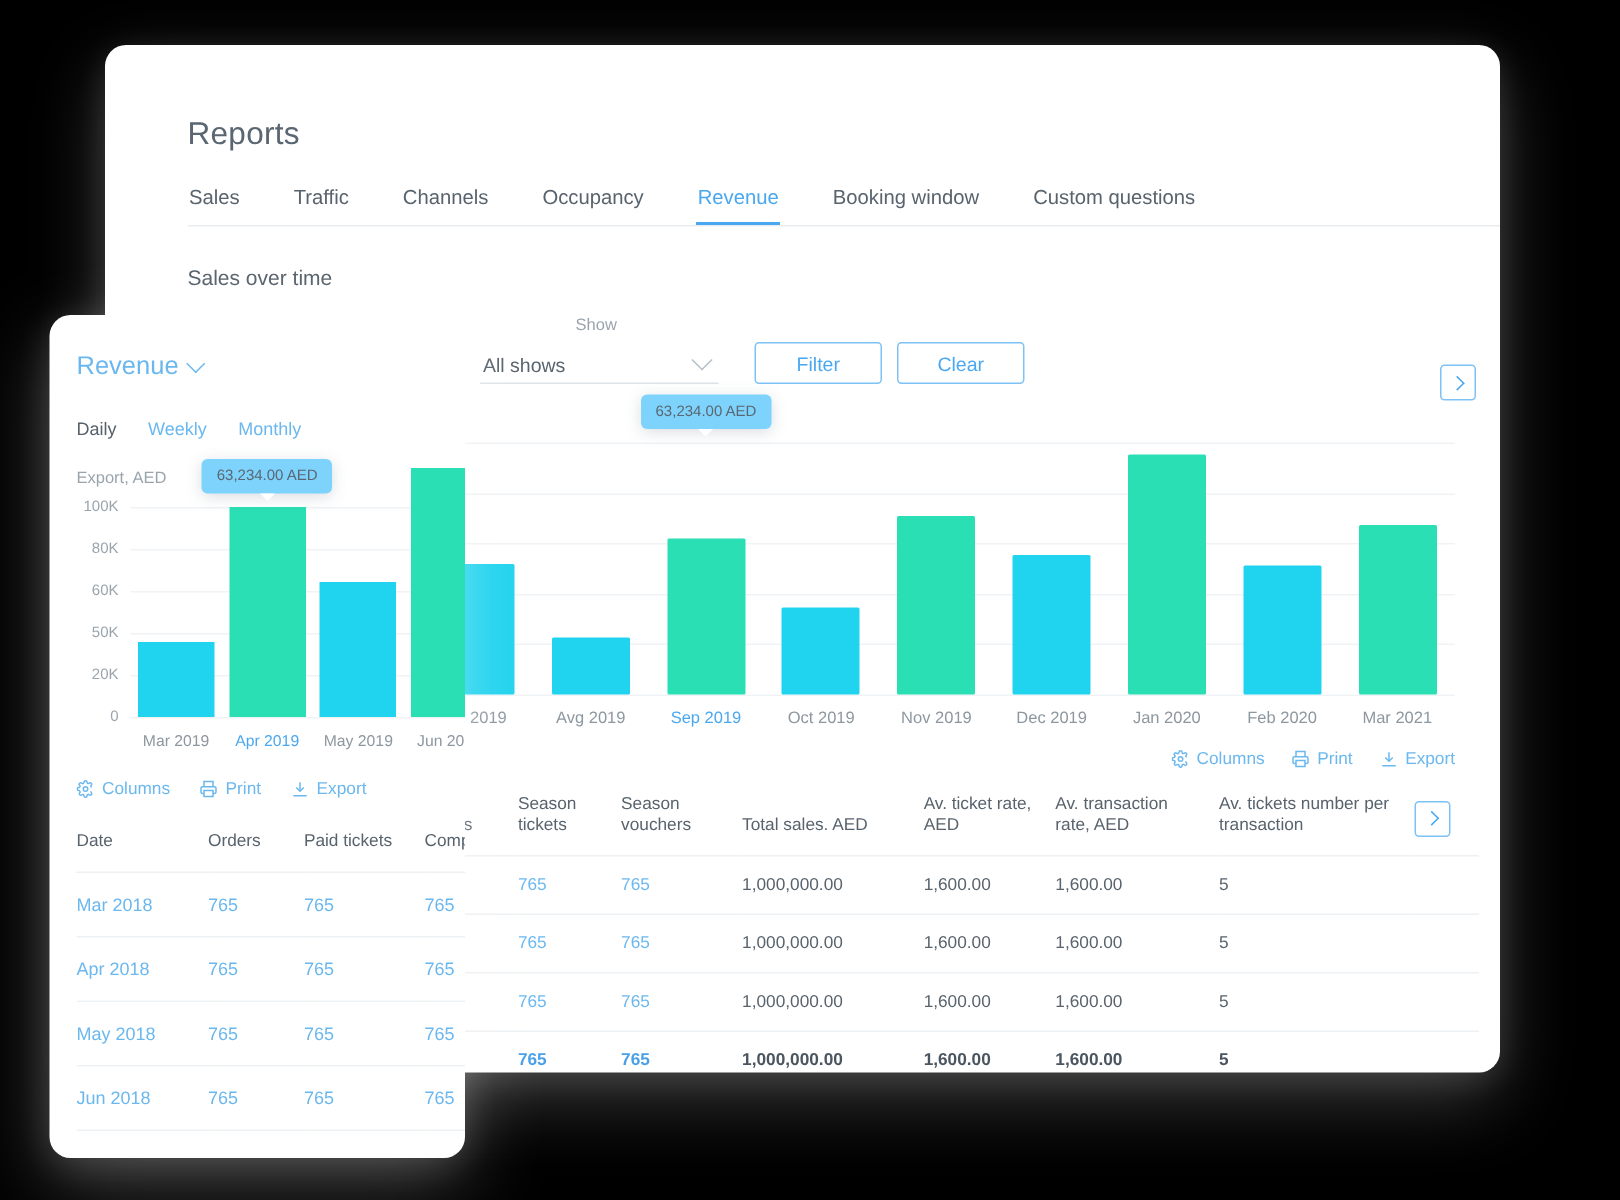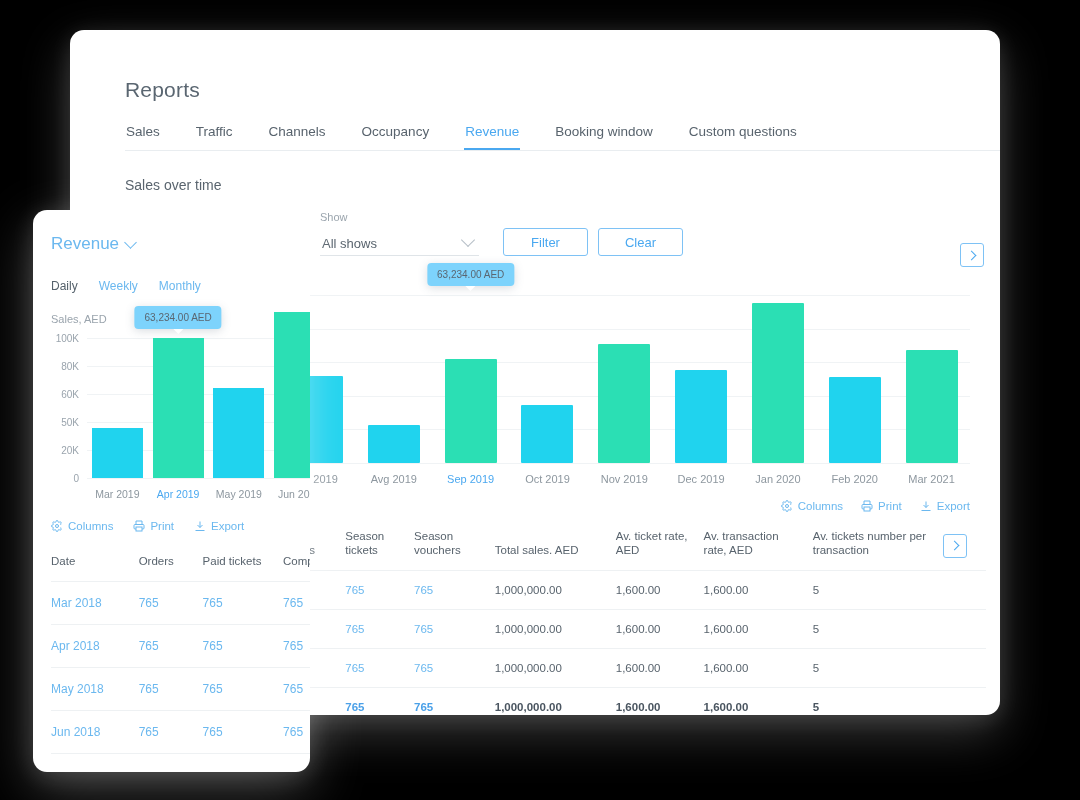--- a/index.html
+++ b/index.html
@@ -35,21 +35,21 @@
   .tab{
     font-size:13.5px;color:#58636d;padding:0 1px 9px 1px;
     cursor:pointer;white-space:nowrap;border-bottom:2px solid transparent;
   }
   .tab.active{color:#4aa8f0;border-bottom-color:#4aa8f0;}
 
   .section-title{margin-top:26px;font-size:14px;color:#58636d;}
 
   .filters{margin-top:18px;display:flex;align-items:flex-end;gap:0;}
   .field{display:flex;flex-direction:column;}
-  .field-label{font-size:11px;color:#9aa4ad;margin-bottom:8px;}
+  .field-label{font-size:11px;color:#9aa4ad;margin-bottom:8px;text-align:center;}
   .date-field{width:160px;}
   .date-input{
     width:160px;border:0;border-bottom:1px solid #dfe4e8;height:22px;
     font-size:13px;color:#58636d;background:transparent;outline:none;
     font-family:inherit;
   }
   .show-field{margin-left:35px;width:155px;}
   .select-wrap{position:relative;width:155px;}
   .select-input{
     width:155px;border:0;border-bottom:1px solid #dfe4e8;height:22px;
@@ -404,21 +404,21 @@
         <span>Revenue</span>
         <span class="cv"></span>
       </div>
 
       <div class="lp-tabs">
         <div class="lp-tab active">Daily</div>
         <div class="lp-tab">Weekly</div>
         <div class="lp-tab">Monthly</div>
       </div>
 
-      <div class="lp-axis-title">Sales, AED</div>
+      <div class="lp-axis-title">Export, AED</div>
 
       <div class="lp-chart">
         <div class="lp-yticks" id="lpYticks">
             <div class="lp-ytick" style="top: 100%;">0</div>
             <div class="lp-ytick" style="top: 81.8182%;">20K</div>
             <div class="lp-ytick" style="top: 63.6364%;">50K</div>
             <div class="lp-ytick" style="top: 45.4545%;">60K</div>
             <div class="lp-ytick" style="top: 27.2727%;">80K</div>
             <div class="lp-ytick" style="top: 9.09091%;">100K</div>
           </div>

